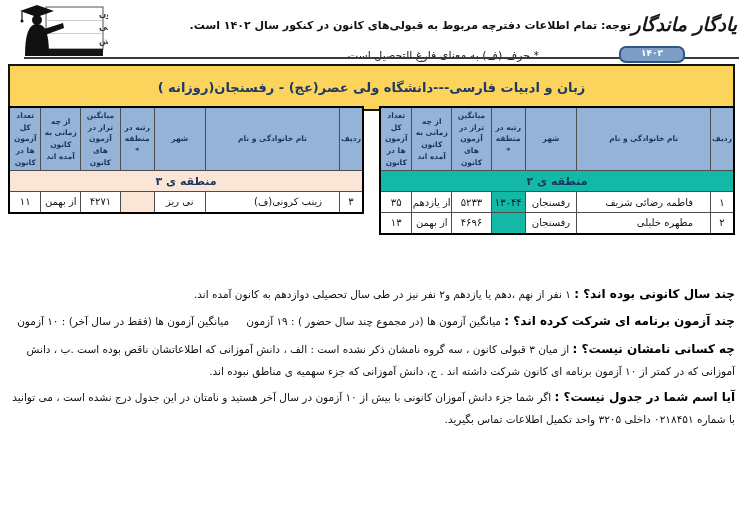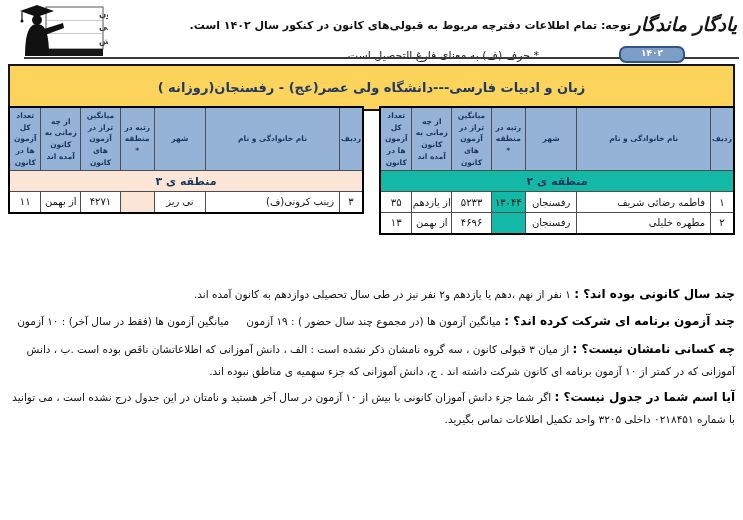--- a/index.html
+++ b/index.html
@@ -44,21 +44,21 @@
   table.result th {
     background: #95b3d7; color: #17375e; font-size: 7.5px; font-weight: bold;
     height: 46px; padding: 2px 1px; text-align: center; vertical-align: middle; line-height: 1.55;
   }
   .region-label td {
     height: 21px; font-size: 11px; font-weight: bold; color: #17375e; text-align: center; vertical-align: middle;
   }
   .bg-green { background: #14b8a6; }
   .bg-peach { background: #fbe5d6; }
   table.result td.data { height: 21px; font-size: 10px; color: #141414; text-align: center; vertical-align: middle; }
-  table.result td.name-cell { text-align: right; padding-right: 5px; }
+  table.result td.name-cell { text-align: right; padding-right: 17px; }
 
   
   .notes { position: absolute; top: 283px; left: 12px; right: 8px; text-align: right; }
   .note { font-size: 10.5px; color: #111; line-height: 1.95; margin-bottom: 4px; }
   .note-label { font-size: 12px; font-weight: bold; color: #000; }
 </style>
 </head>
 <body>
 
 <div class="page">

